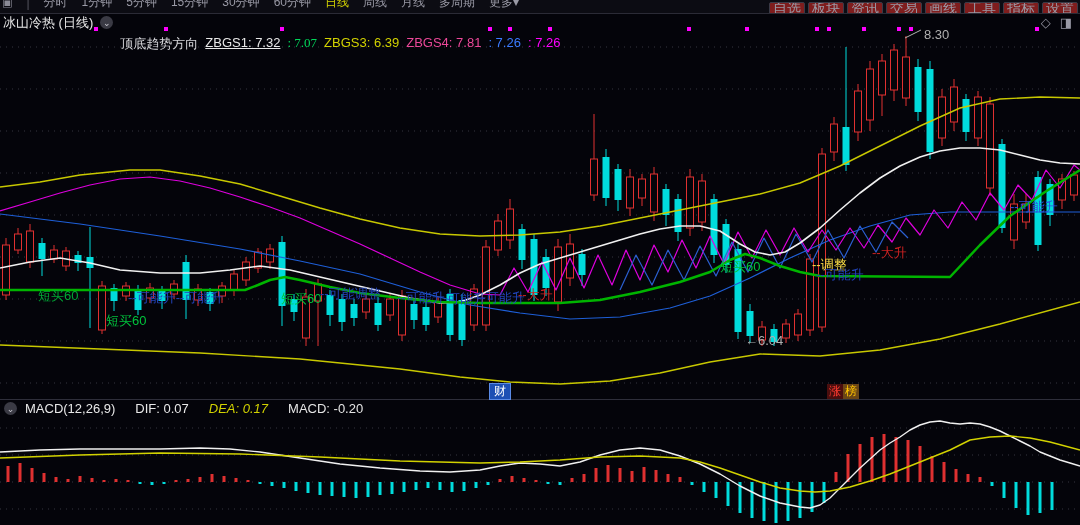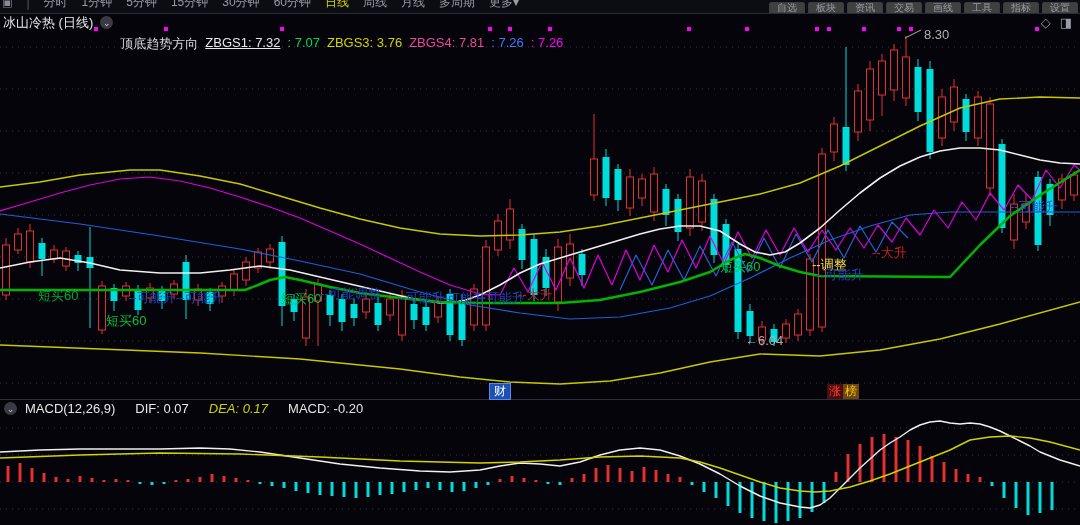--- a/index.html
+++ b/index.html
@@ -7,22 +7,22 @@
           font-family:"Liberation Sans","DejaVu Sans",sans-serif;}
   svg.layer{position:absolute;left:0;top:0;}
   
   .topbar{position:absolute;left:0;top:0;width:1080px;height:13px;background:#0c0c13;
           border-bottom:1px solid #2b2b36;overflow:hidden;z-index:5;}
   .menu{position:absolute;left:2px;top:-6px;display:flex;gap:14px;align-items:center;
         font-size:12px;color:#9a9aa6;white-space:nowrap;}
   .menu .ico{font-size:11px;color:#8a8a96;}
   .menu .sep{color:#55555f;}
   .rbtns{position:absolute;right:2px;top:2px;display:flex;gap:3px;}
-  .rbtn{width:34px;height:16px;border:1px solid #3a3a46;border-radius:2px;background:#404040;
-        overflow:hidden;font-size:10px;color:#9a9aa6;text-align:center;line-height:10px;}
+  .rbtn{width:34px;height:16px;border:1px solid #3a3a46;border-radius:2px;background:#7f1d1d;
+        overflow:hidden;font-size:14px;color:#9a9aa6;text-align:center;line-height:10px;}
   
   .hdr{position:absolute;left:3px;top:13px;height:19px;display:flex;align-items:center;
        gap:7px;font-size:13px;color:#e6e6e6;white-space:nowrap;z-index:4;text-align:center;}
   .circ{display:inline-flex;width:13px;height:13px;border-radius:50%;background:#3a3a44;
         color:#c8c8d0;font-size:9px;align-items:center;justify-content:center;}
   .hdr-icons{position:absolute;right:8px;top:13px;height:19px;display:flex;gap:9px;
              align-items:center;color:#9a9aa6;font-size:13px;z-index:4;}
   
   .chart-label{position:absolute;font-size:13px;white-space:nowrap;z-index:3;}
   
@@ -389,22 +389,22 @@
         <div class="rbtn">设置</div>
       </div>
   </div>
 
   <div class="hdr">
     <span style="color:#e8e8e8;">冰山冷热 (日线)</span>
     <span class="circ">⌄</span>
     <span id="hdr-fields" style="display:flex;gap:7px;margin-top:42px;">
         <span style="color: rgb(216, 216, 220);">顶底趋势方向</span>
         <span style="color: rgb(232, 232, 232); text-decoration: underline;">ZBGS1: 7.32</span>
-        <span style="color: rgb(0, 215, 90);">: 7.07</span>
-        <span style="color: rgb(210, 210, 0);">ZBGS3: 3.76</span>
+        <span style="color: rgb(0, 215, 90); font-family: Liberation Serif, serif;">: 7.07</span>
+        <span style="color: rgb(210, 210, 0);">ZBGS3: 6.39</span>
         <span style="color: #ec4899;">ZBGS4: 7.81</span>
         <span style="color: rgb(59, 123, 255);">: 7.26</span>
         <span style="color: rgb(255, 0, 255);">: 7.26</span>
       </span>
   </div>
   <div class="hdr-icons">
     <span>◇</span>
     <span>◨</span>
   </div>
 

